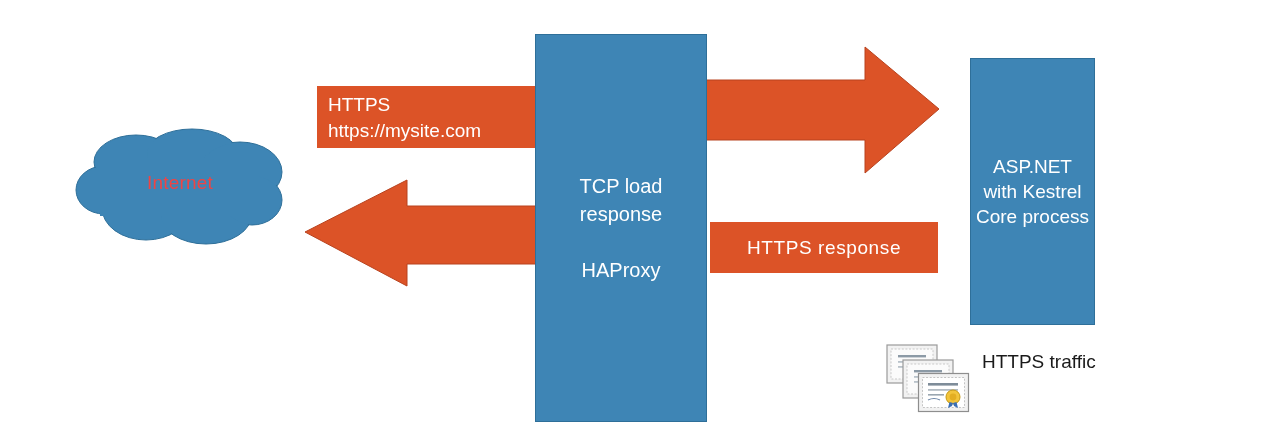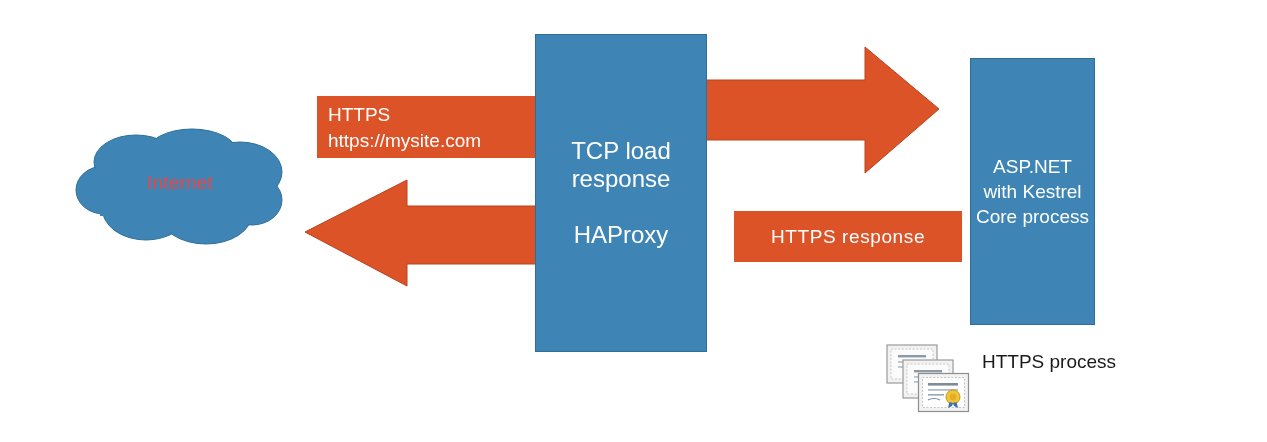--- a/index.html
+++ b/index.html
@@ -41,38 +41,37 @@
 
   
   .bar {
     position: absolute;
     background: #DC5327;
     color: #ffffff;
     box-sizing: border-box;
   }
   .bar-https {
     left: 317px;
-    top: 96px;
+    top: 86px;
     width: 220px;
     height: 62px;
     padding: 6px 0 0 11px;
     font-size: 19px;
     line-height: 26px;
   }
   .bar-response {
     left: 710px;
-    top: 211px;
+    top: 222px;
     width: 228px;
     height: 51px;
     font-size: 19px;
     display: flex;
     align-items: center;
     justify-content: center;
     letter-spacing: 0.6px;
-    margin-left: 24px;
   }
 
   
   .arrow {
     position: absolute;
   }
   .arrow svg { display: block; }
   .arrow-right { left: 705px; top: 45px; width: 236px; height: 130px; }
   .arrow-left  { left: 303px; top: 178px; width: 238px; height: 110px; }
 
@@ -86,22 +85,22 @@
     display: flex;
     flex-direction: column;
     align-items: center;
     justify-content: center;
     text-align: center;
   }
   .box-lb {
     left: 535px;
     top: 34px;
     width: 172px;
-    height: 318px;
-    font-size: 24px;
+    height: 388px;
+    font-size: 20px;
     line-height: 28px;
   }
   .box-lb .grp { width: 100%; }
   .box-lb .gap { height: 28px; }
   .box-app {
     left: 970px;
     top: 58px;
     width: 125px;
     height: 267px;
     font-size: 19px;
@@ -230,17 +229,17 @@
           <path d="M10 27 q6 -3 12 0" stroke="#6E87A8" stroke-width="1.1" fill="none"></path>
 
           <circle cx="35" cy="24" r="7" fill="#F2C43B" stroke="#C79A14" stroke-width="1"></circle>
           <circle cx="35" cy="24" r="3.4" fill="#E3AE22"></circle>
           <polygon points="31.5,29 30,35 34,33 35,30" fill="#3B6FB5"></polygon>
           <polygon points="38.5,29 40,35 36,33 35,30" fill="#3B6FB5"></polygon>
         </g>
       </svg>
     </div>
     <div class="legend-text">
-      <div>HTTPS process</div>
+      <div>HTTPS traffic</div>
     </div>
   </div>
 
 </div>
 
 </body></html>

